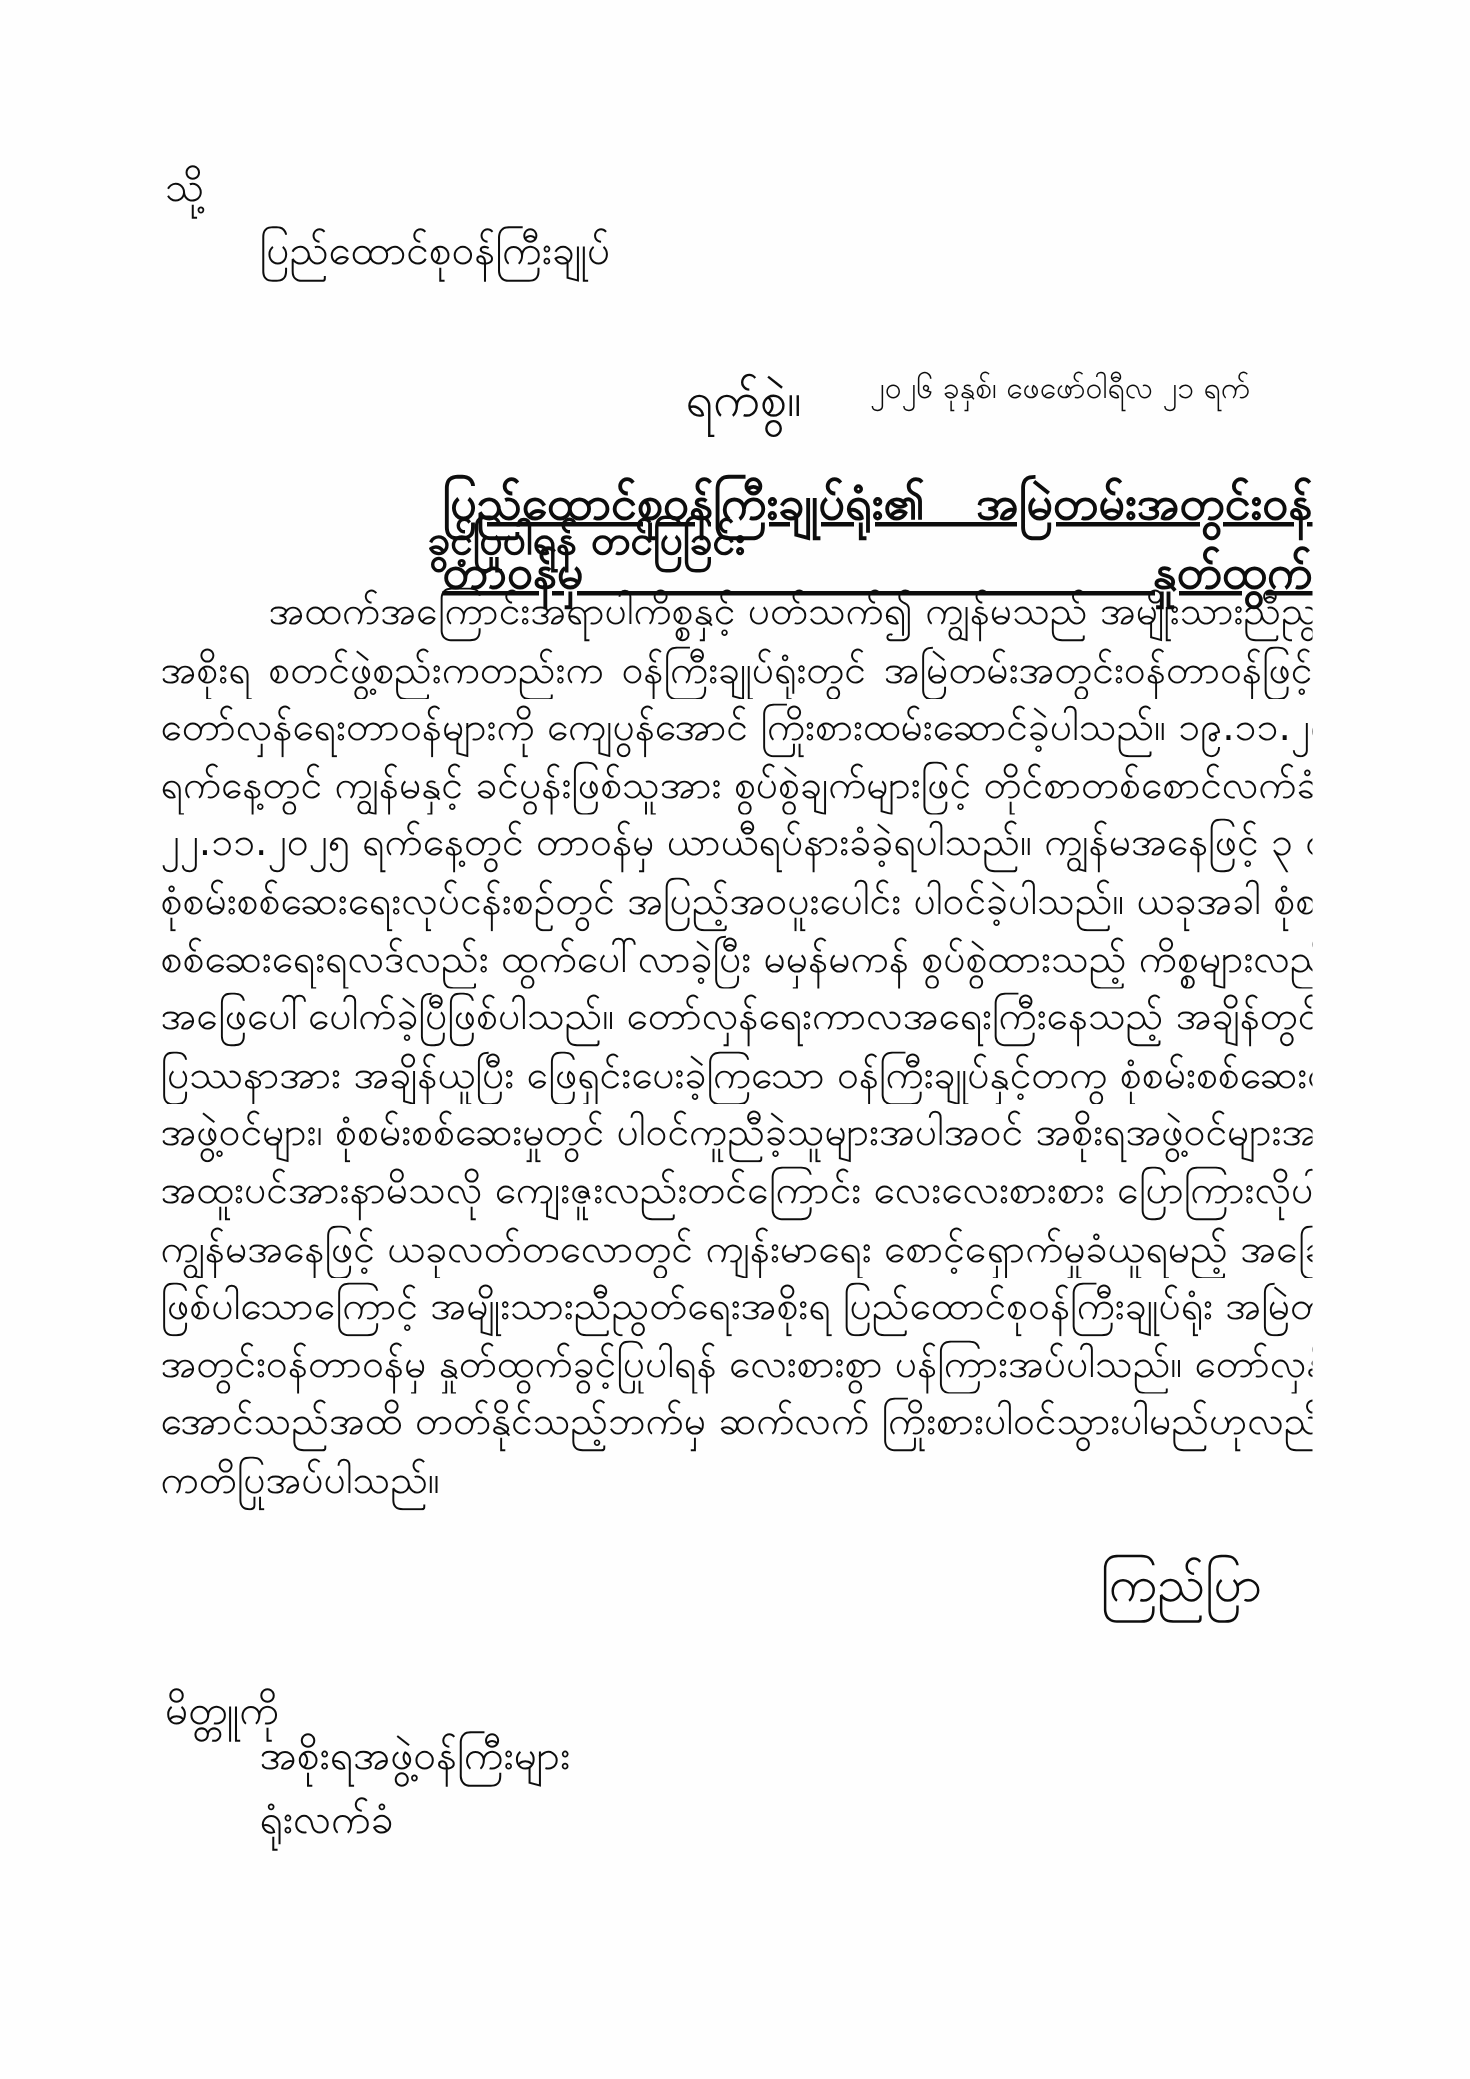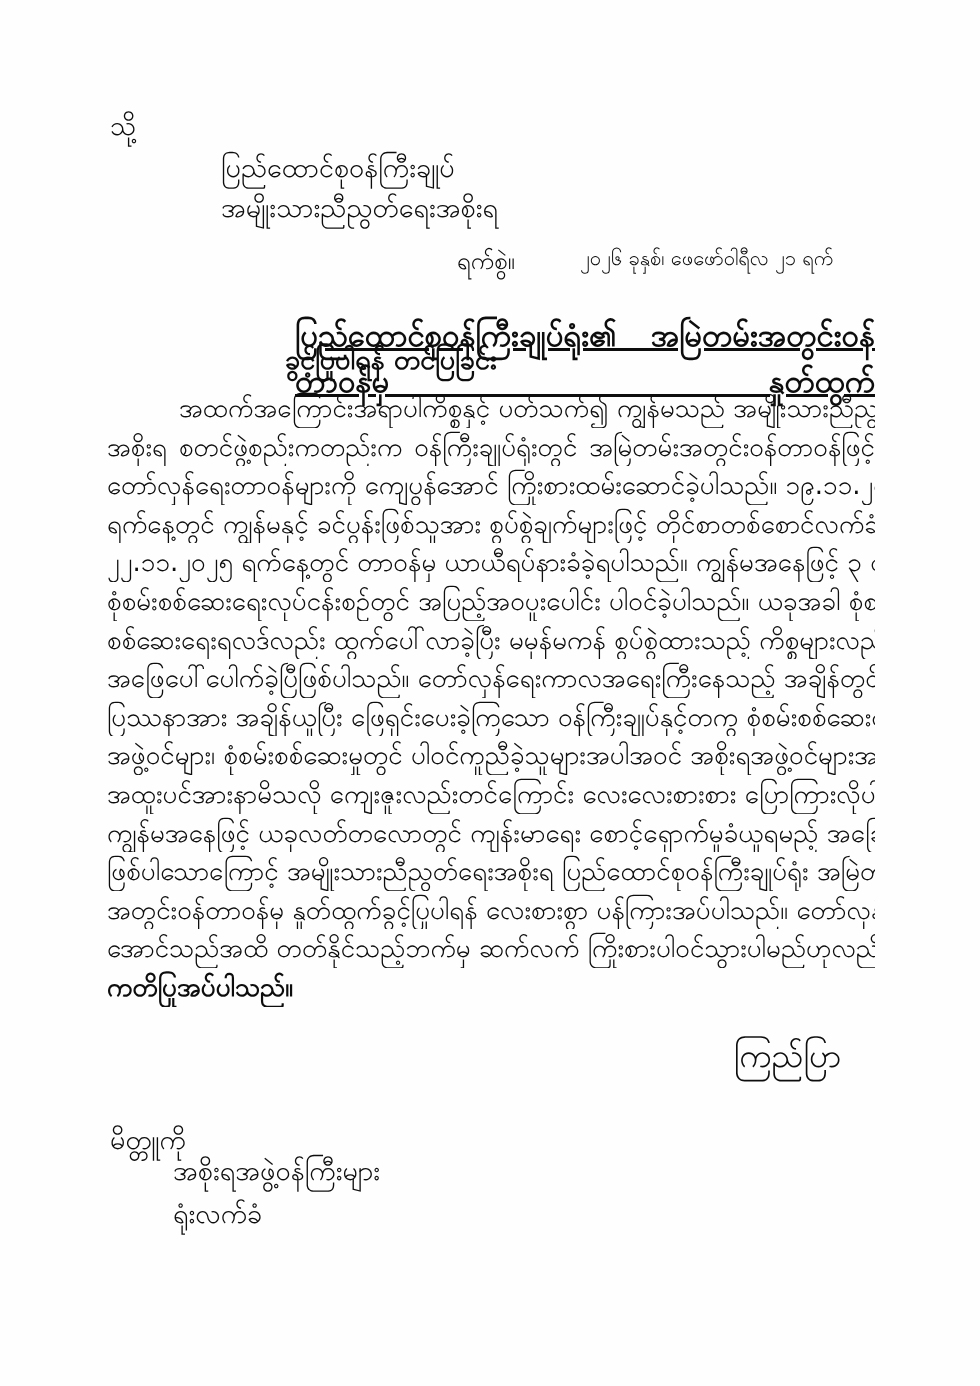--- a/index.html
+++ b/index.html
@@ -21,24 +21,24 @@
 
   
   .salutation {
     left: 110px; top: 106px;
     font-size: 27px; line-height: 40px;
   }
   .recipient {
     left: 173px; top: 148px;
     font-size: 27px; line-height: 40px;
   }
-  .recipient div { height: 40px; margin-left: 48px; }
+  .recipient div { height: 40px; }
 
   
-  .date-label { left: 457px; top: 245px; font-size: 24px; }
+  .date-label { left: 457px; top: 245px; font-size: 32px; }
   .date-value { left: 580px; top: 245px; font-size: 20px; }
 
   
   .subject-label { left: 105px; top: 301px; font-size: 27px; }
   .subject-line1 {
     left: 295px; top: 315px; width: 580px;
     font-size: 31px; font-weight: bold;
     text-align: justify; text-align-last: justify; text-decoration: underline;
   }
   .subject-line2 {
@@ -50,21 +50,21 @@
   .body-block {
     left: 107px; top: 389px; width: 768px;
     font-size: 26px;
   }
   .body-line {
     height: 38.6px; line-height: 38.6px;
     text-align: justify; text-align-last: justify;
     overflow: hidden; white-space: nowrap;
   }
   .body-line.first { text-indent: 72px; }
-  .body-line.last { text-align-last: left; white-space: normal; font-weight: bold; }
+  .body-line.last { text-align-last: left; white-space: normal; }
 
   
   .closing-block {
     left: 690px; top: 1016px; width: 195px;
     text-align: center;
   }
   .closing-phrase { font-size: 26px; line-height: 34px; }
   .signer-name { font-size: 33px; line-height: 40px; margin-top: 20px; }
 
   
@@ -77,21 +77,20 @@
 </style>
 </head>
 <body>
 
 <div class="page">
 
   <div class="abs salutation">သို့</div>
 
   <div class="abs recipient">
     <div>ပြည်ထောင်စုဝန်ကြီးချုပ်</div>
-    <div>အမျိုးသားညီညွတ်ရေးအစိုးရ</div>
   </div>
 
   <div class="abs date-label">ရက်စွဲ။</div>
   <div class="abs date-value">၂၀၂၆ ခုနှစ်၊ ဖေဖော်ဝါရီလ ၂၁ ရက်</div>
 
   <div class="abs subject-line1">ပြည်ထောင်စုဝန်ကြီးချုပ်ရုံး၏ အမြဲတမ်းအတွင်းဝန်တာဝန်မှ နှုတ်ထွက်</div>
   <div class="abs subject-line2">ခွင့်ပြုပါရန် တင်ပြခြင်း</div>
 
   <div class="abs body-block">
     <div class="body-line first">အထက်အကြောင်းအရာပါကိစ္စနှင့် ပတ်သက်၍ ကျွန်မသည် အမျိုးသားညီညွတ်ရေး</div>

